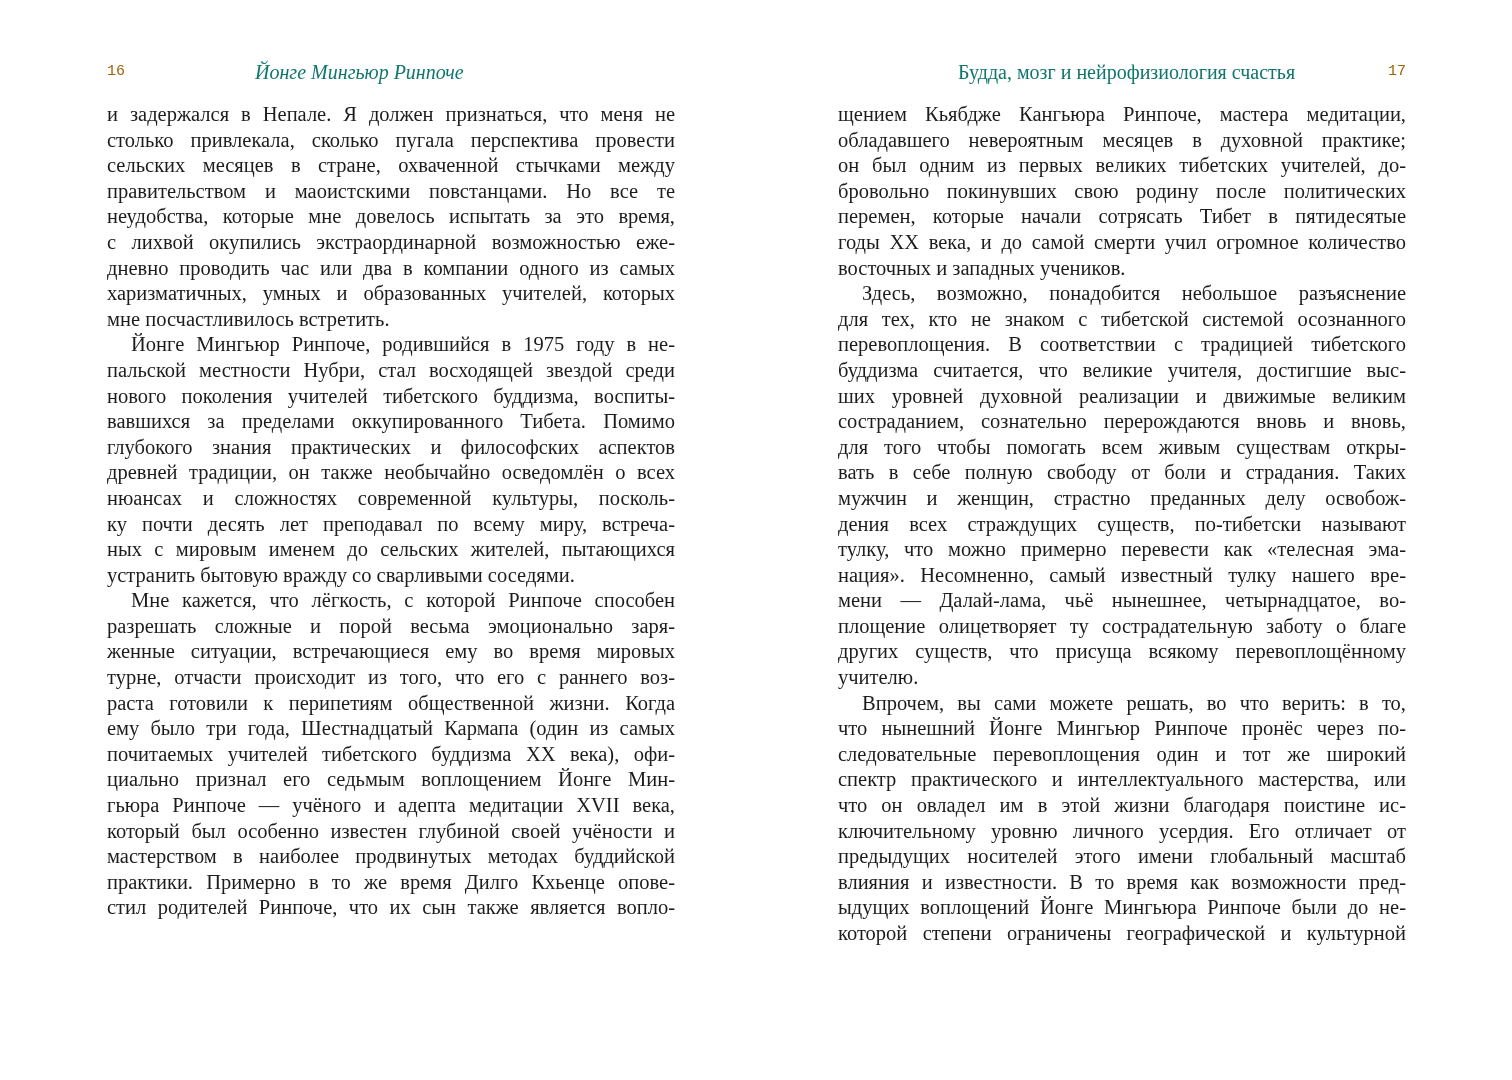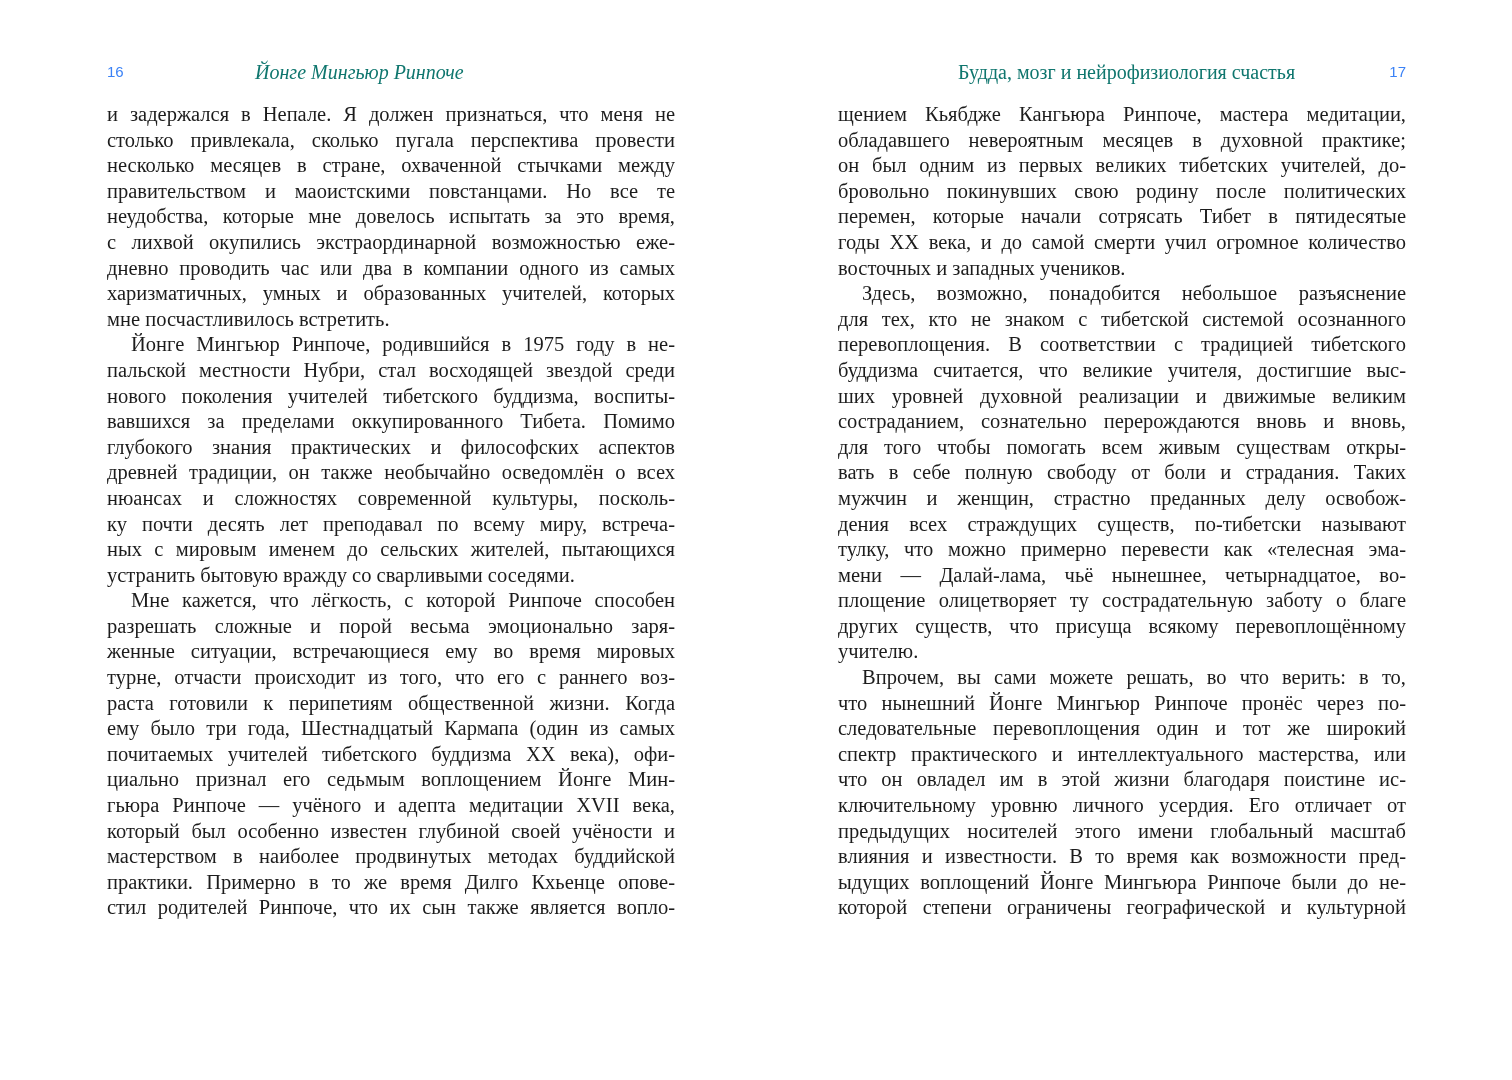--- a/index.html
+++ b/index.html
@@ -25,24 +25,24 @@
   .running-head {
     position: absolute;
     top: 61px;
     left: 0;
     width: 568px;
     height: 22px;
   }
   .page-number {
     position: absolute;
     top: 0;
-    font-family: Liberation Sans, sans-serif;
+    font-family: Liberation Mono, monospace;
     font-size: 15px;
     line-height: 22px;
-    color: #3b82f6;
+    color: #a16207;
   }
   .page-left .page-number { left: 0; }
   .page-right .page-number { right: 0; }
 
   .head-title {
     position: absolute;
     top: 0;
     font-family: "Liberation Serif", serif;
     font-size: 20px;
     line-height: 22px;
@@ -86,21 +86,21 @@
 <body>
 
 <div class="page page-left">
   <div class="running-head">
     <span class="page-number">16</span>
     <span class="head-title">Йонге Мингьюр Ринпоче</span>
   </div>
   <div class="body-text" id="left-body">
       <span class="line">и задержался в Непале. Я должен признаться, что меня не</span>
       <span class="line">столько привлекала, сколько пугала перспектива провести</span>
-      <span class="line">несколько месяцев в стране, охваченной стычками между</span>
+      <span class="line">сельских месяцев в стране, охваченной стычками между</span>
       <span class="line">правительством и маоистскими повстанцами. Но все те</span>
       <span class="line">неудобства, которые мне довелось испытать за это время,</span>
       <span class="line">с лихвой окупились экстраординарной возможностью еже-</span>
       <span class="line">дневно проводить час или два в компании одного из самых</span>
       <span class="line">харизматичных, умных и образованных учителей, которых</span>
       <span class="line last">мне посчастливилось встретить.</span>
       <span class="line indent">Йонге Мингьюр Ринпоче, родившийся в 1975 году в не-</span>
       <span class="line">пальской местности Нубри, стал восходящей звездой среди</span>
       <span class="line">нового поколения учителей тибетского буддизма, воспиты-</span>
       <span class="line">вавшихся за пределами оккупированного Тибета. Помимо</span>
@@ -143,20 +143,21 @@
       <span class="line">для тех, кто не знаком с тибетской системой осознанного</span>
       <span class="line">перевоплощения. В соответствии с традицией тибетского</span>
       <span class="line">буддизма считается, что великие учителя, достигшие выс-</span>
       <span class="line">ших уровней духовной реализации и движимые великим</span>
       <span class="line">состраданием, сознательно перерождаются вновь и вновь,</span>
       <span class="line">для того чтобы помогать всем живым существам откры-</span>
       <span class="line">вать в себе полную свободу от боли и страдания. Таких</span>
       <span class="line">мужчин и женщин, страстно преданных делу освобож-</span>
       <span class="line">дения всех страждущих существ, по-тибетски называют</span>
       <span class="line">тулку, что можно примерно перевести как «телесная эма-</span>
+      <span class="line">нация». Несомненно, самый известный тулку нашего вре-</span>
       <span class="line">мени — Далай-лама, чьё нынешнее, четырнадцатое, во-</span>
       <span class="line">площение олицетворяет ту сострадательную заботу о благе</span>
       <span class="line">других существ, что присуща всякому перевоплощённому</span>
       <span class="line last">учителю.</span>
       <span class="line indent">Впрочем, вы сами можете решать, во что верить: в то,</span>
       <span class="line">что нынешний Йонге Мингьюр Ринпоче пронёс через по-</span>
       <span class="line">следовательные перевоплощения один и тот же широкий</span>
       <span class="line">спектр практического и интеллектуального мастерства, или</span>
       <span class="line">что он овладел им в этой жизни благодаря поистине ис-</span>
       <span class="line">ключительному уровню личного усердия. Его отличает от</span>

